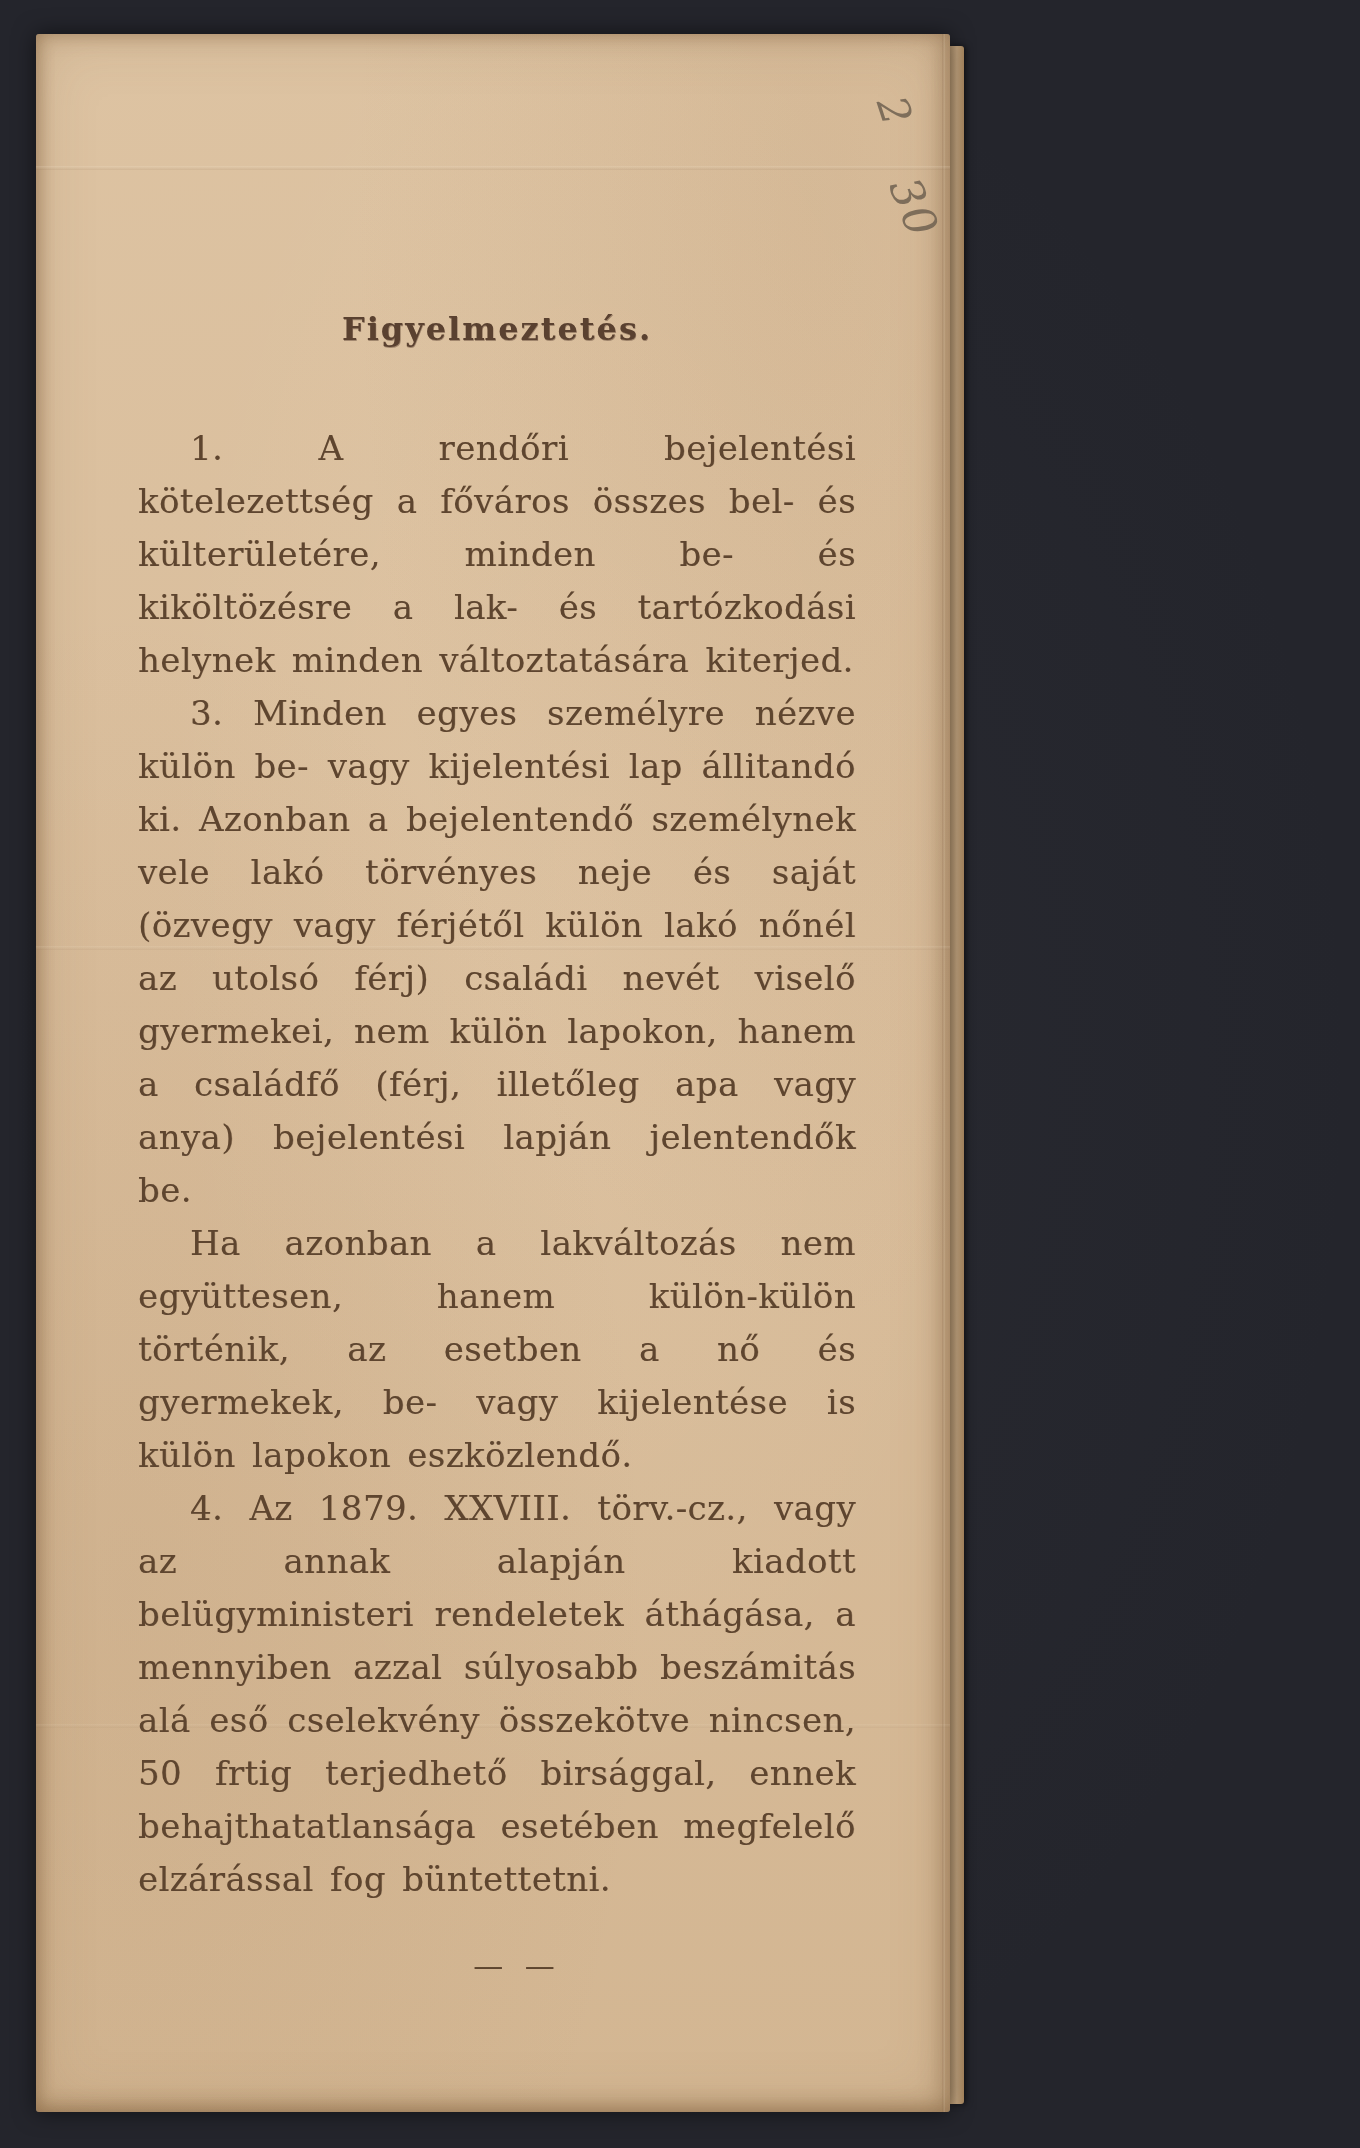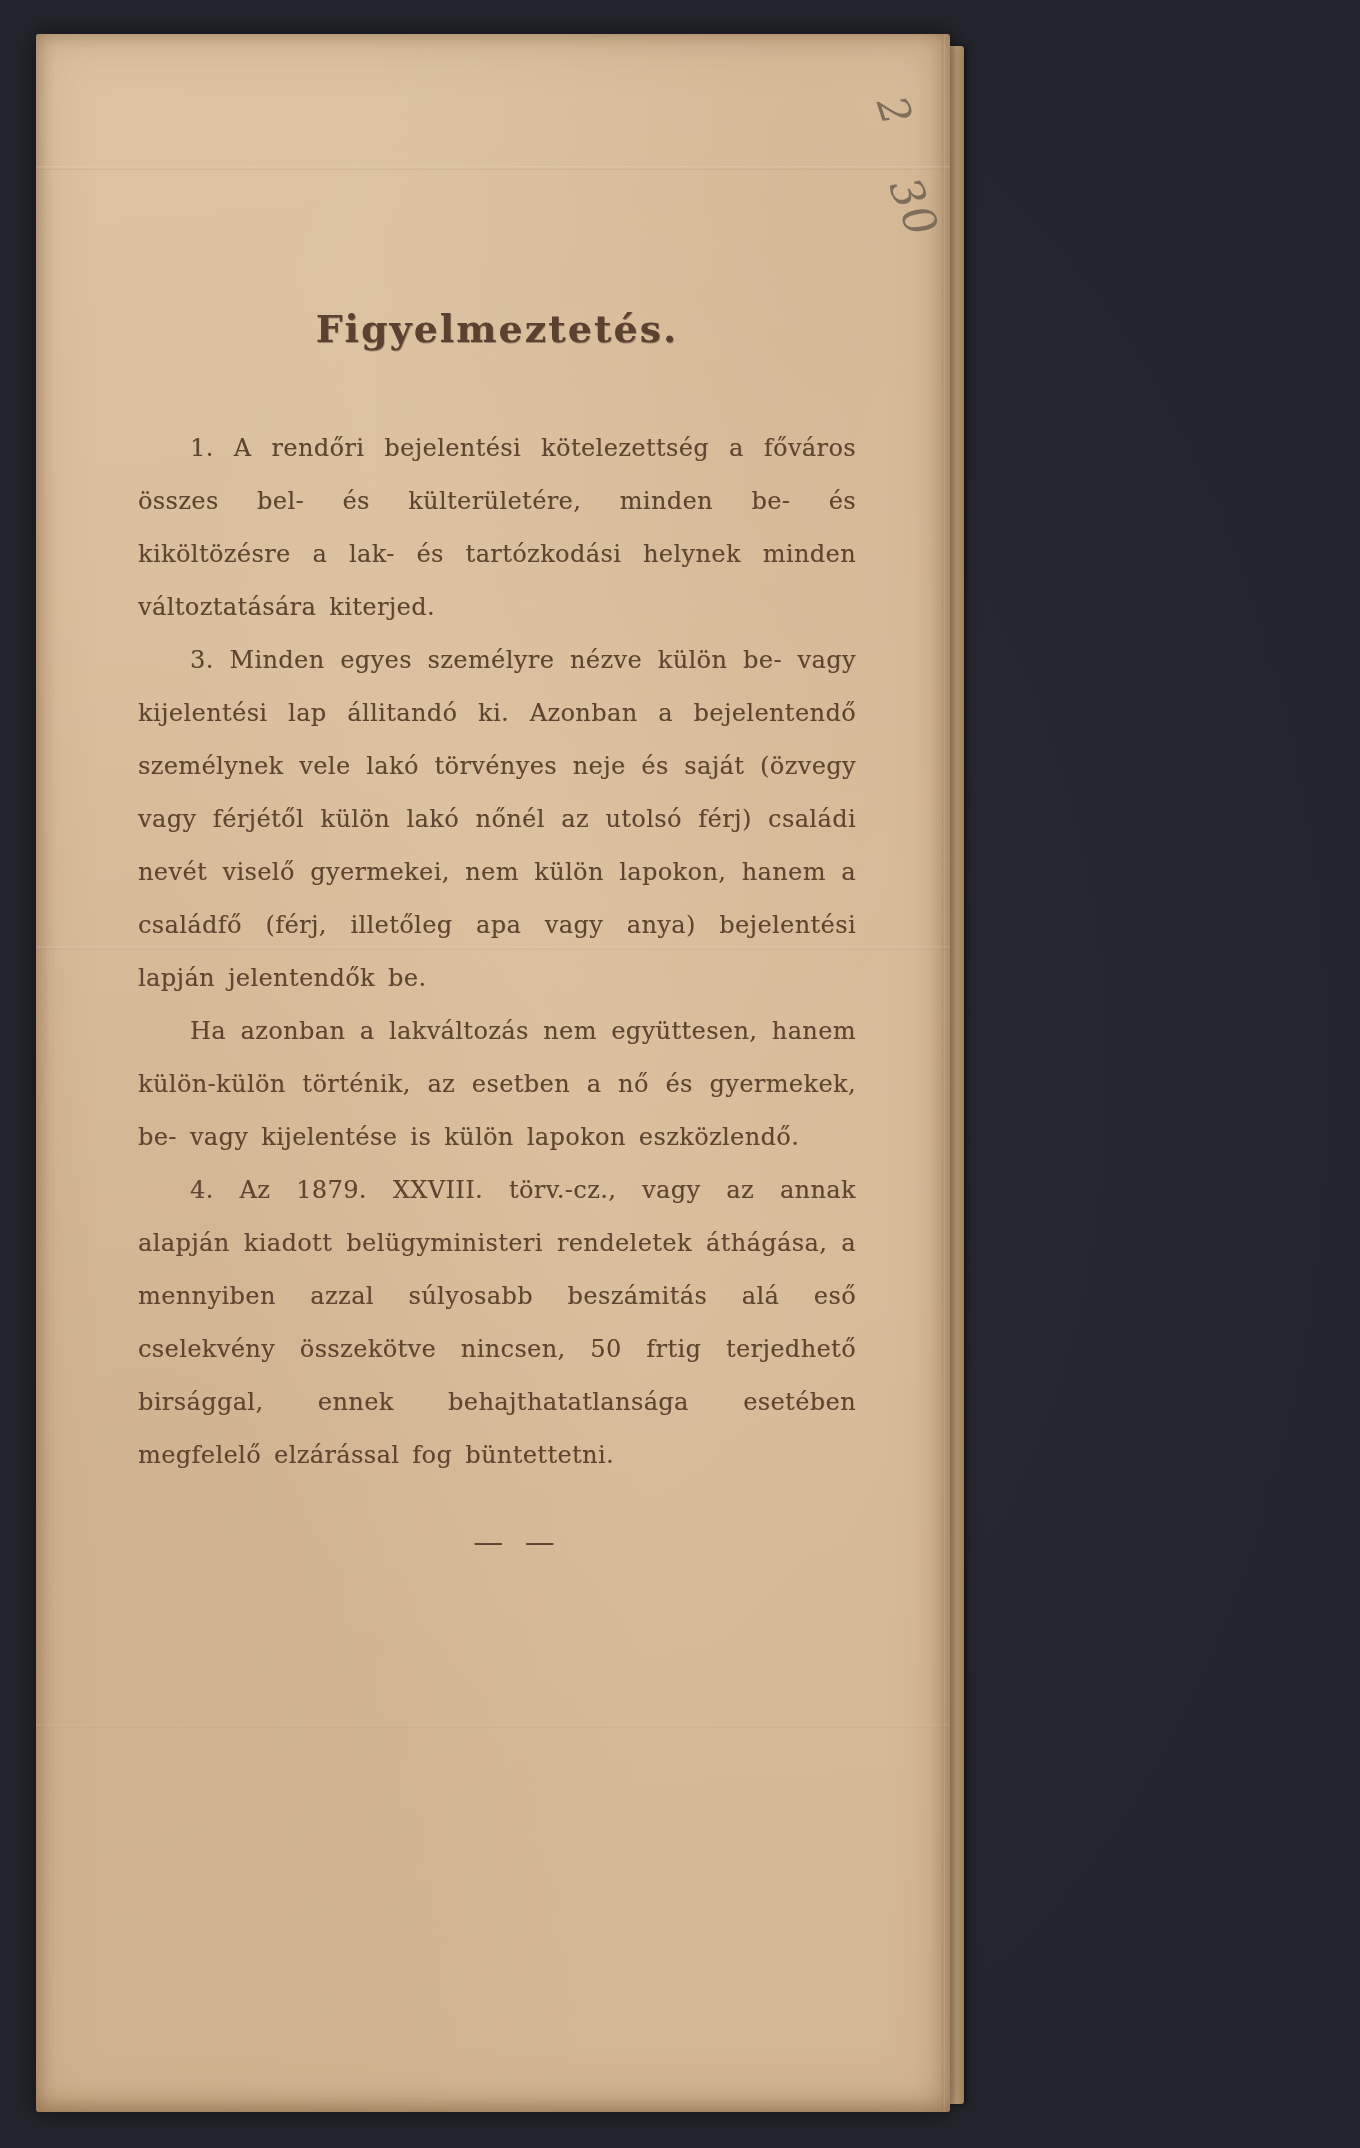--- a/index.html
+++ b/index.html
@@ -67,31 +67,31 @@
   }
   .content {
     position: absolute;
     left: 102px;
     top: 264px;
     width: 718px;
     color: #5e452f;
   }
   h1.doc-title {
     margin: 0 0 62px 0;
-    font-size: 38px;
+    font-size: 32px;
     line-height: 62px;
     font-weight: bold;
     text-align: center;
     letter-spacing: 2px;
     color: #5a4130;
     text-shadow: 0.6px 0.6px 0.6px rgba(90,65,48,0.45);
   }
   p.para {
     margin: 0;
-    font-size: 24px;
+    font-size: 34px;
     line-height: 53px;
     text-align: justify;
     text-indent: 52px;
     word-spacing: 5px;
     letter-spacing: 0.4px;
     color: #5e452f;
     text-shadow: 0.4px 0.4px 0.5px rgba(94,69,47,0.35);
   }
   .divider {
     margin-top: 42px;

